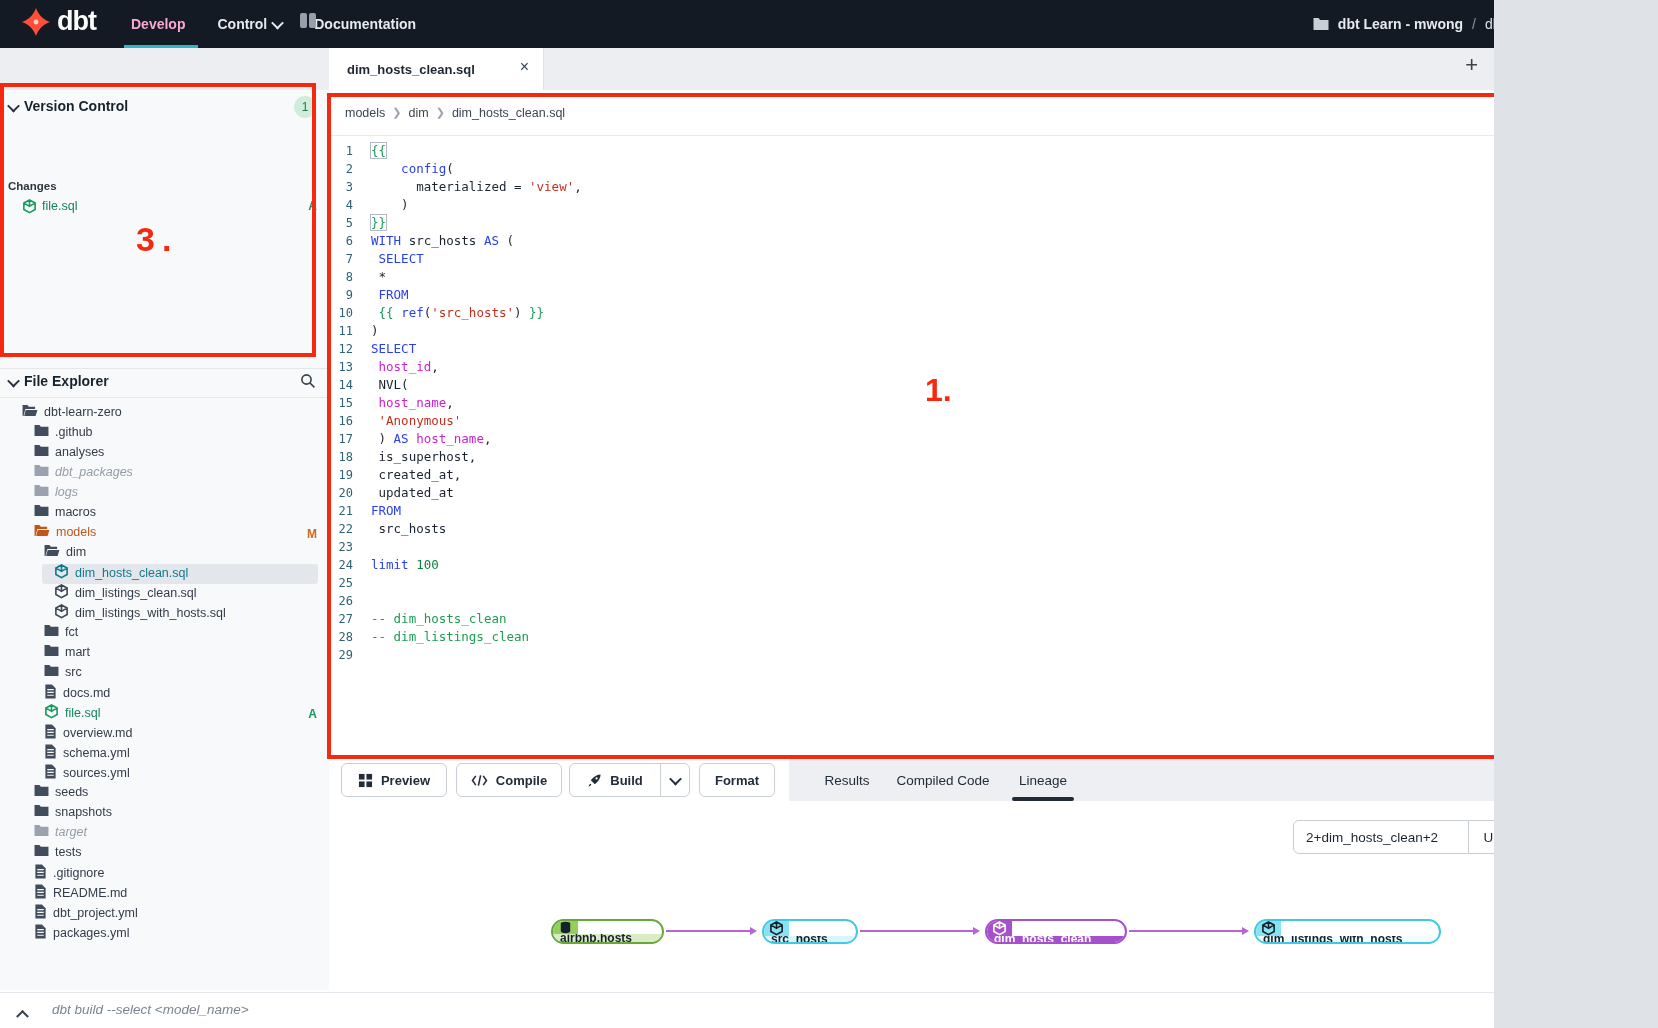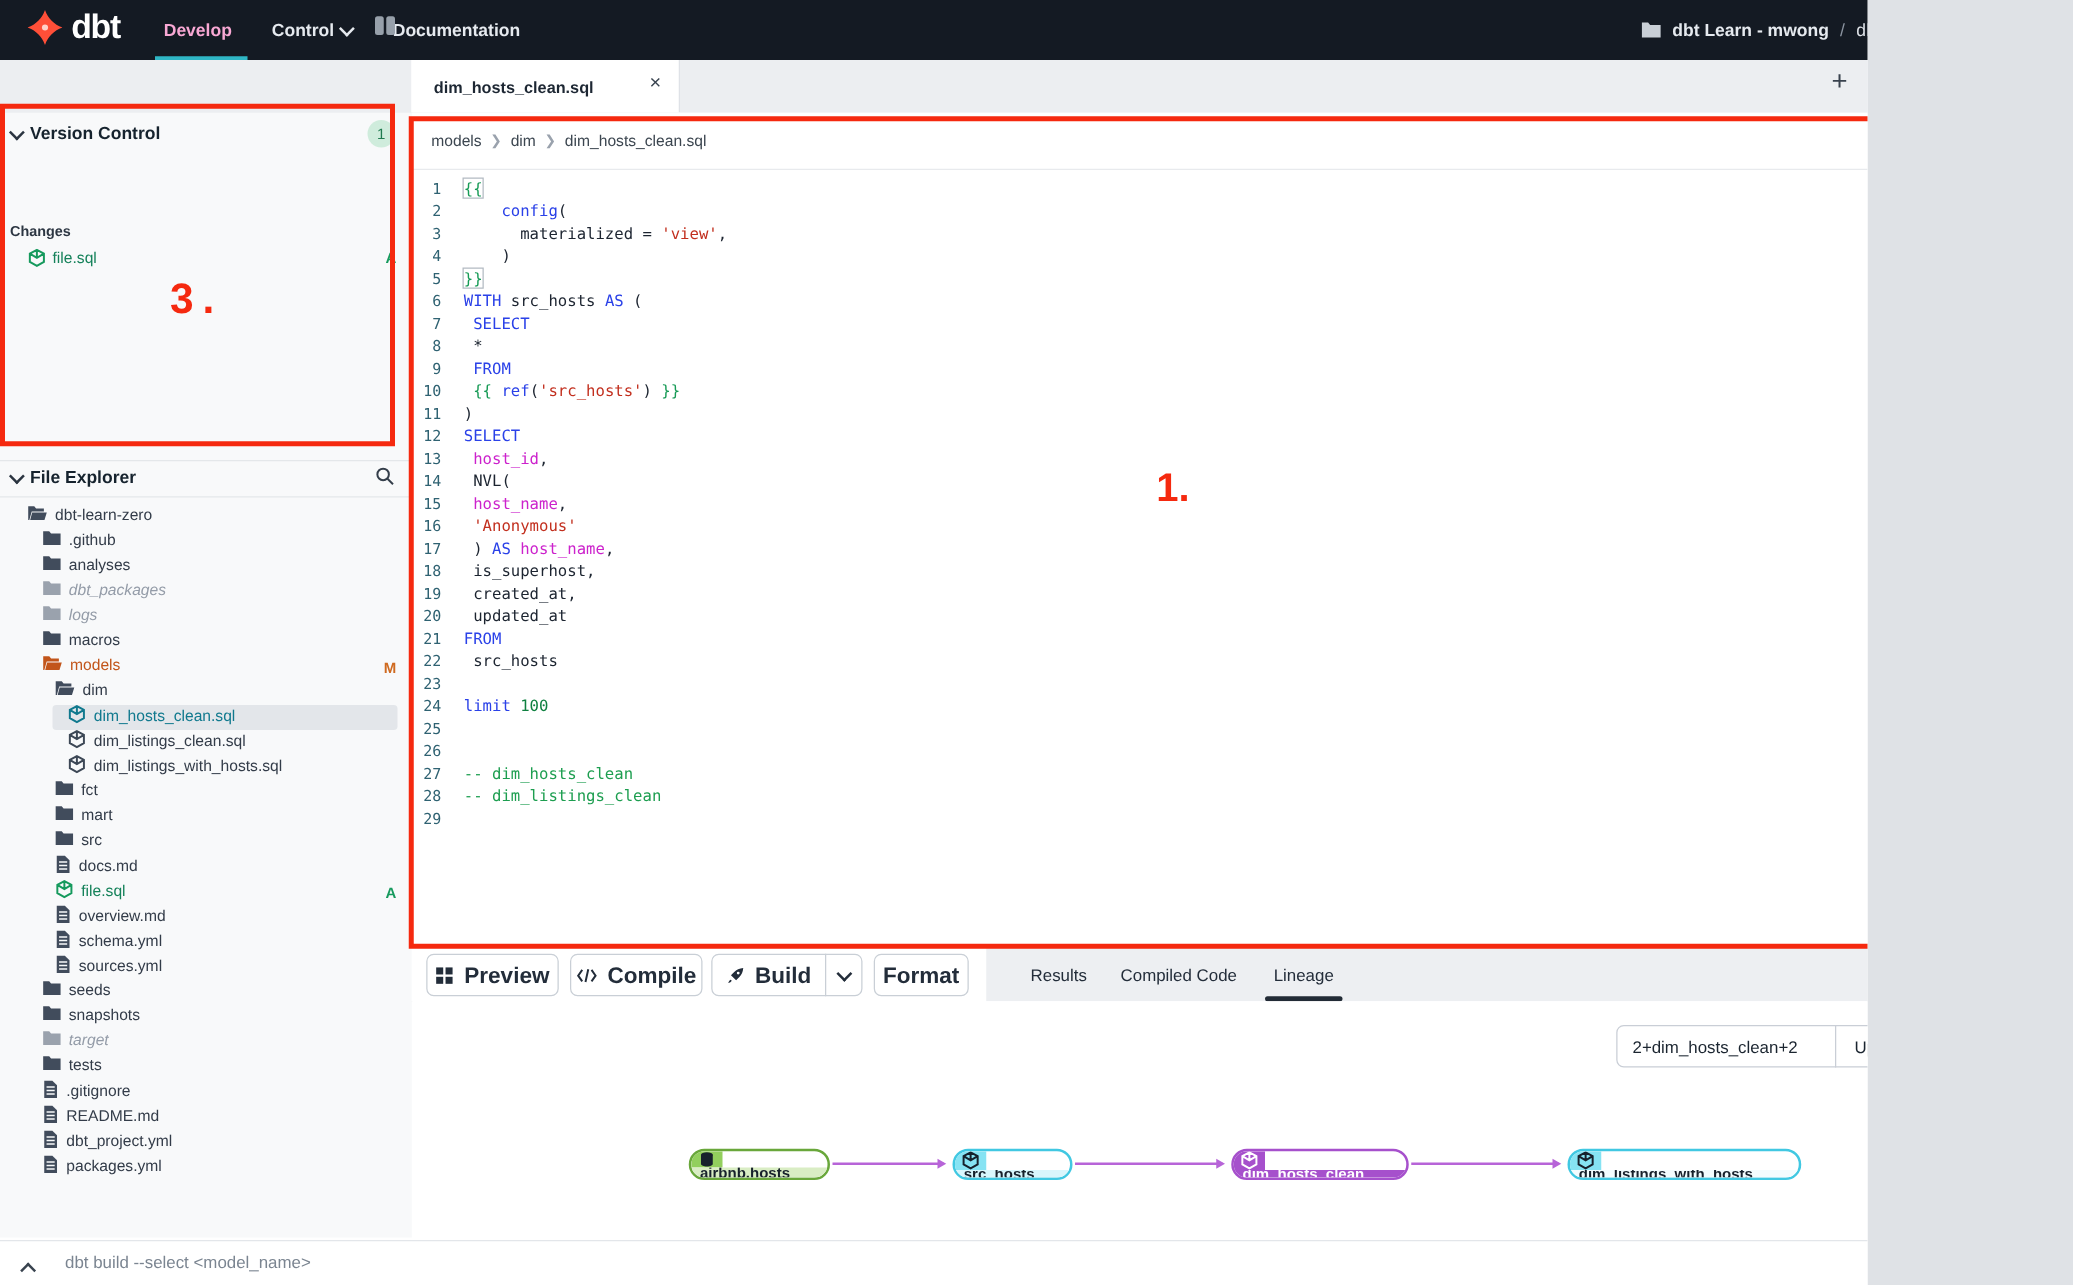--- a/index.html
+++ b/index.html
@@ -82,21 +82,21 @@
   .tk-num{color:#0f8040;}
   .tk-com{color:#1d9e50;}
   .tk-jinja{color:#169a55;}
   .tk-jinjabox{color:#169a55;outline:1px solid #b3bac2;}
   .minimap{position:absolute;left:1204px;top:38px;width:24px;}
   .minimap i{display:block;height:2px;margin-bottom:0.3px;border-radius:1px;}
 
   
   .strip-mid{position:absolute;left:329px;top:758px;width:1329px;height:43px;background:#edeff2;}
   .strip-mid-white{position:absolute;left:0;top:0;width:460px;height:43px;background:#fff;}
-  .tbtn{position:absolute;top:763px;height:34px;background:#fff;border:1px solid #c9cfd6;border-radius:6px;display:flex;align-items:center;justify-content:center;gap:8px;font-size:18px;font-weight:bold;color:#232d3a;box-sizing:border-box;}
+  .tbtn{position:absolute;top:763px;height:34px;background:#fff;border:1px solid #c9cfd6;border-radius:6px;display:flex;align-items:center;justify-content:center;gap:8px;font-size:13px;font-weight:bold;color:#232d3a;box-sizing:border-box;}
   .tbtn svg{flex:none;}
   .btn-preview{left:341px;width:106px;}
   .btn-compile{left:456px;width:106px;}
   .btn-build{left:569px;width:92px;border-radius:6px 0 0 6px;}
   .btn-build-chev{left:660px;width:30px;border-radius:0 6px 6px 0;color:#232d3a;}
   .btn-format{left:699px;width:76px;}
   .rtab{position:absolute;top:763px;height:34px;display:flex;align-items:center;justify-content:center;font-size:13.5px;color:#232d3a;}
   .rtab-results{left:812px;width:70px;}
   .rtab-compiled{left:888px;width:110px;}
   .rtab-lineage{left:1008px;width:70px;}
@@ -123,21 +123,21 @@
   .node-model_light .nlb{background:#f3fcfe;color:#17212c;}
   .node-focus{border:2px solid #a650cc;justify-content:center;}
   .node-focus .nic{background:#a650cc;color:#fff;}
   .node-focus .nlb{background:#a650cc;color:#fff;}
   .edge{position:absolute;top:129px;height:2px;background:#b764d8;}
   .edge::after{content:'';position:absolute;right:-2px;top:-3px;border-left:7px solid #b764d8;border-top:4px solid transparent;border-bottom:4px solid transparent;}
 
   
   .cmdbar{position:absolute;left:0;top:992px;width:1658px;height:36px;background:#fff;border-top:1px solid #e3e6ea;}
   .cmd-chev{position:absolute;left:18px;top:16px;color:#39434f;}
-  .cmd-text{position:absolute;left:52px;top:9px;font-size:13.5px;color:#7b8591;}
+  .cmd-text{position:absolute;left:52px;top:9px;font-size:13.5px;color:#7b8591;font-style:italic;}
   .ready-pill{position:absolute;left:1540px;top:5px;height:25px;border-radius:13px;background:#d8f3e5;display:flex;align-items:center;gap:7px;padding:0 13px 0 10px;}
   .ready-ring{width:12px;height:12px;border:2px solid #35a974;border-radius:50%;box-sizing:border-box;}
   .ready-txt{font-size:13px;color:#1c2732;}
   .kebab{position:absolute;left:1634px;top:8px;font-size:16px;color:#39434f;letter-spacing:0;}
 
   
   .ann{position:absolute;border:4px solid #f5290f;box-sizing:border-box;pointer-events:none;z-index:40;}
   .ann-lbl{position:absolute;color:#f5290f;font-weight:bold;pointer-events:none;z-index:41;font-family:"Liberation Sans",sans-serif;}
   .ann1{left:327px;top:93px;width:1310px;height:666px;}
   .ann2{left:1558px;top:84px;width:96px;height:84px;}

